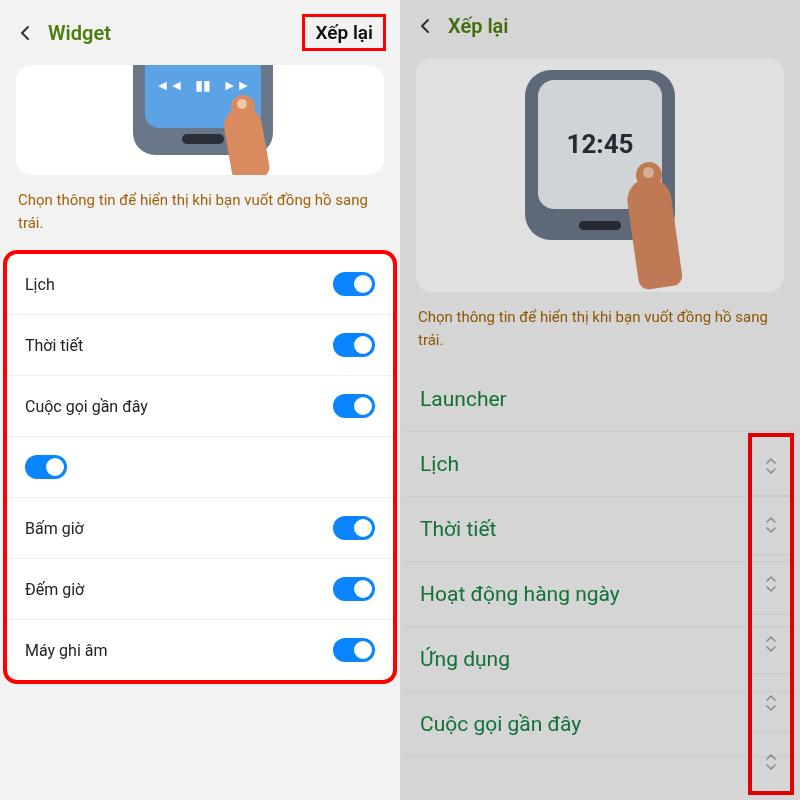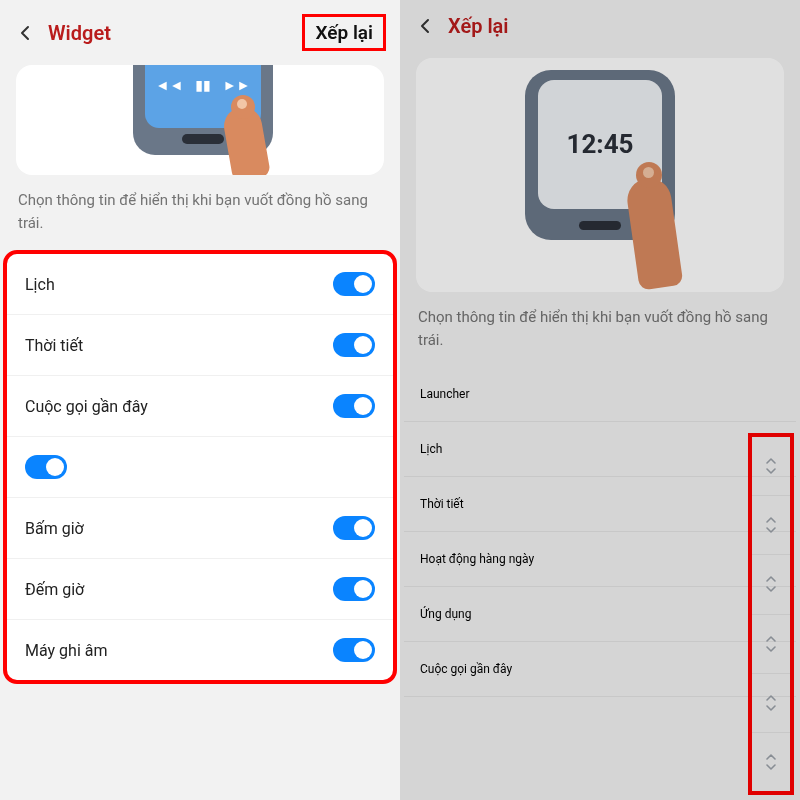--- a/index.html
+++ b/index.html
@@ -31,21 +31,21 @@
     height: 22px;
     display: flex;
     align-items: center;
     justify-content: center;
     margin-right: 12px;
   }
   .back-chevron svg { display:block; }
   .header-title {
     font-size: 20px;
     font-weight: 600;
-    color: #b91c1c;
+    color: #4d7c0f;
     flex: 1;
   }
   .header-action {
     font-size: 19px;
     font-weight: 600;
     color: #111;
     padding: 4px 10px;
   }
   .header-action.highlighted {
     border: 3px solid #ff0000;
@@ -63,21 +63,21 @@
   .illus-card.partial {
     margin-top: 0;
     padding-top: 0;
     overflow: hidden;
     height: 110px;
     position: relative;
   }
 
   .desc {
     font-size: 15px;
-    color: #737373;
+    color: #a16207;
     line-height: 1.5;
     padding: 0 18px 16px 18px;
   }
 
   
   .list-card {
     margin: 0 4px;
     background: #fff;
     border-radius: 14px;
     overflow: hidden;
@@ -118,22 +118,22 @@
 
   
   .reorder-list {
     margin: 0 4px;
   }
   .reorder-row {
     display:flex;
     align-items:flex-start;
     justify-content:space-between;
     padding: 20px 16px;
-    font-size: 12px;
-    color: #000000;
+    font-size: 21px;
+    color: #15803d;
     border-bottom: 1px solid #e3e3e3;
   }
   .reorder-label { flex:1; }
   .handle-col {
     position: absolute;
     right: 6px;
     top: 433px;
     width: 46px;
     height: 362px;
     border: 4px solid #ff0000;

